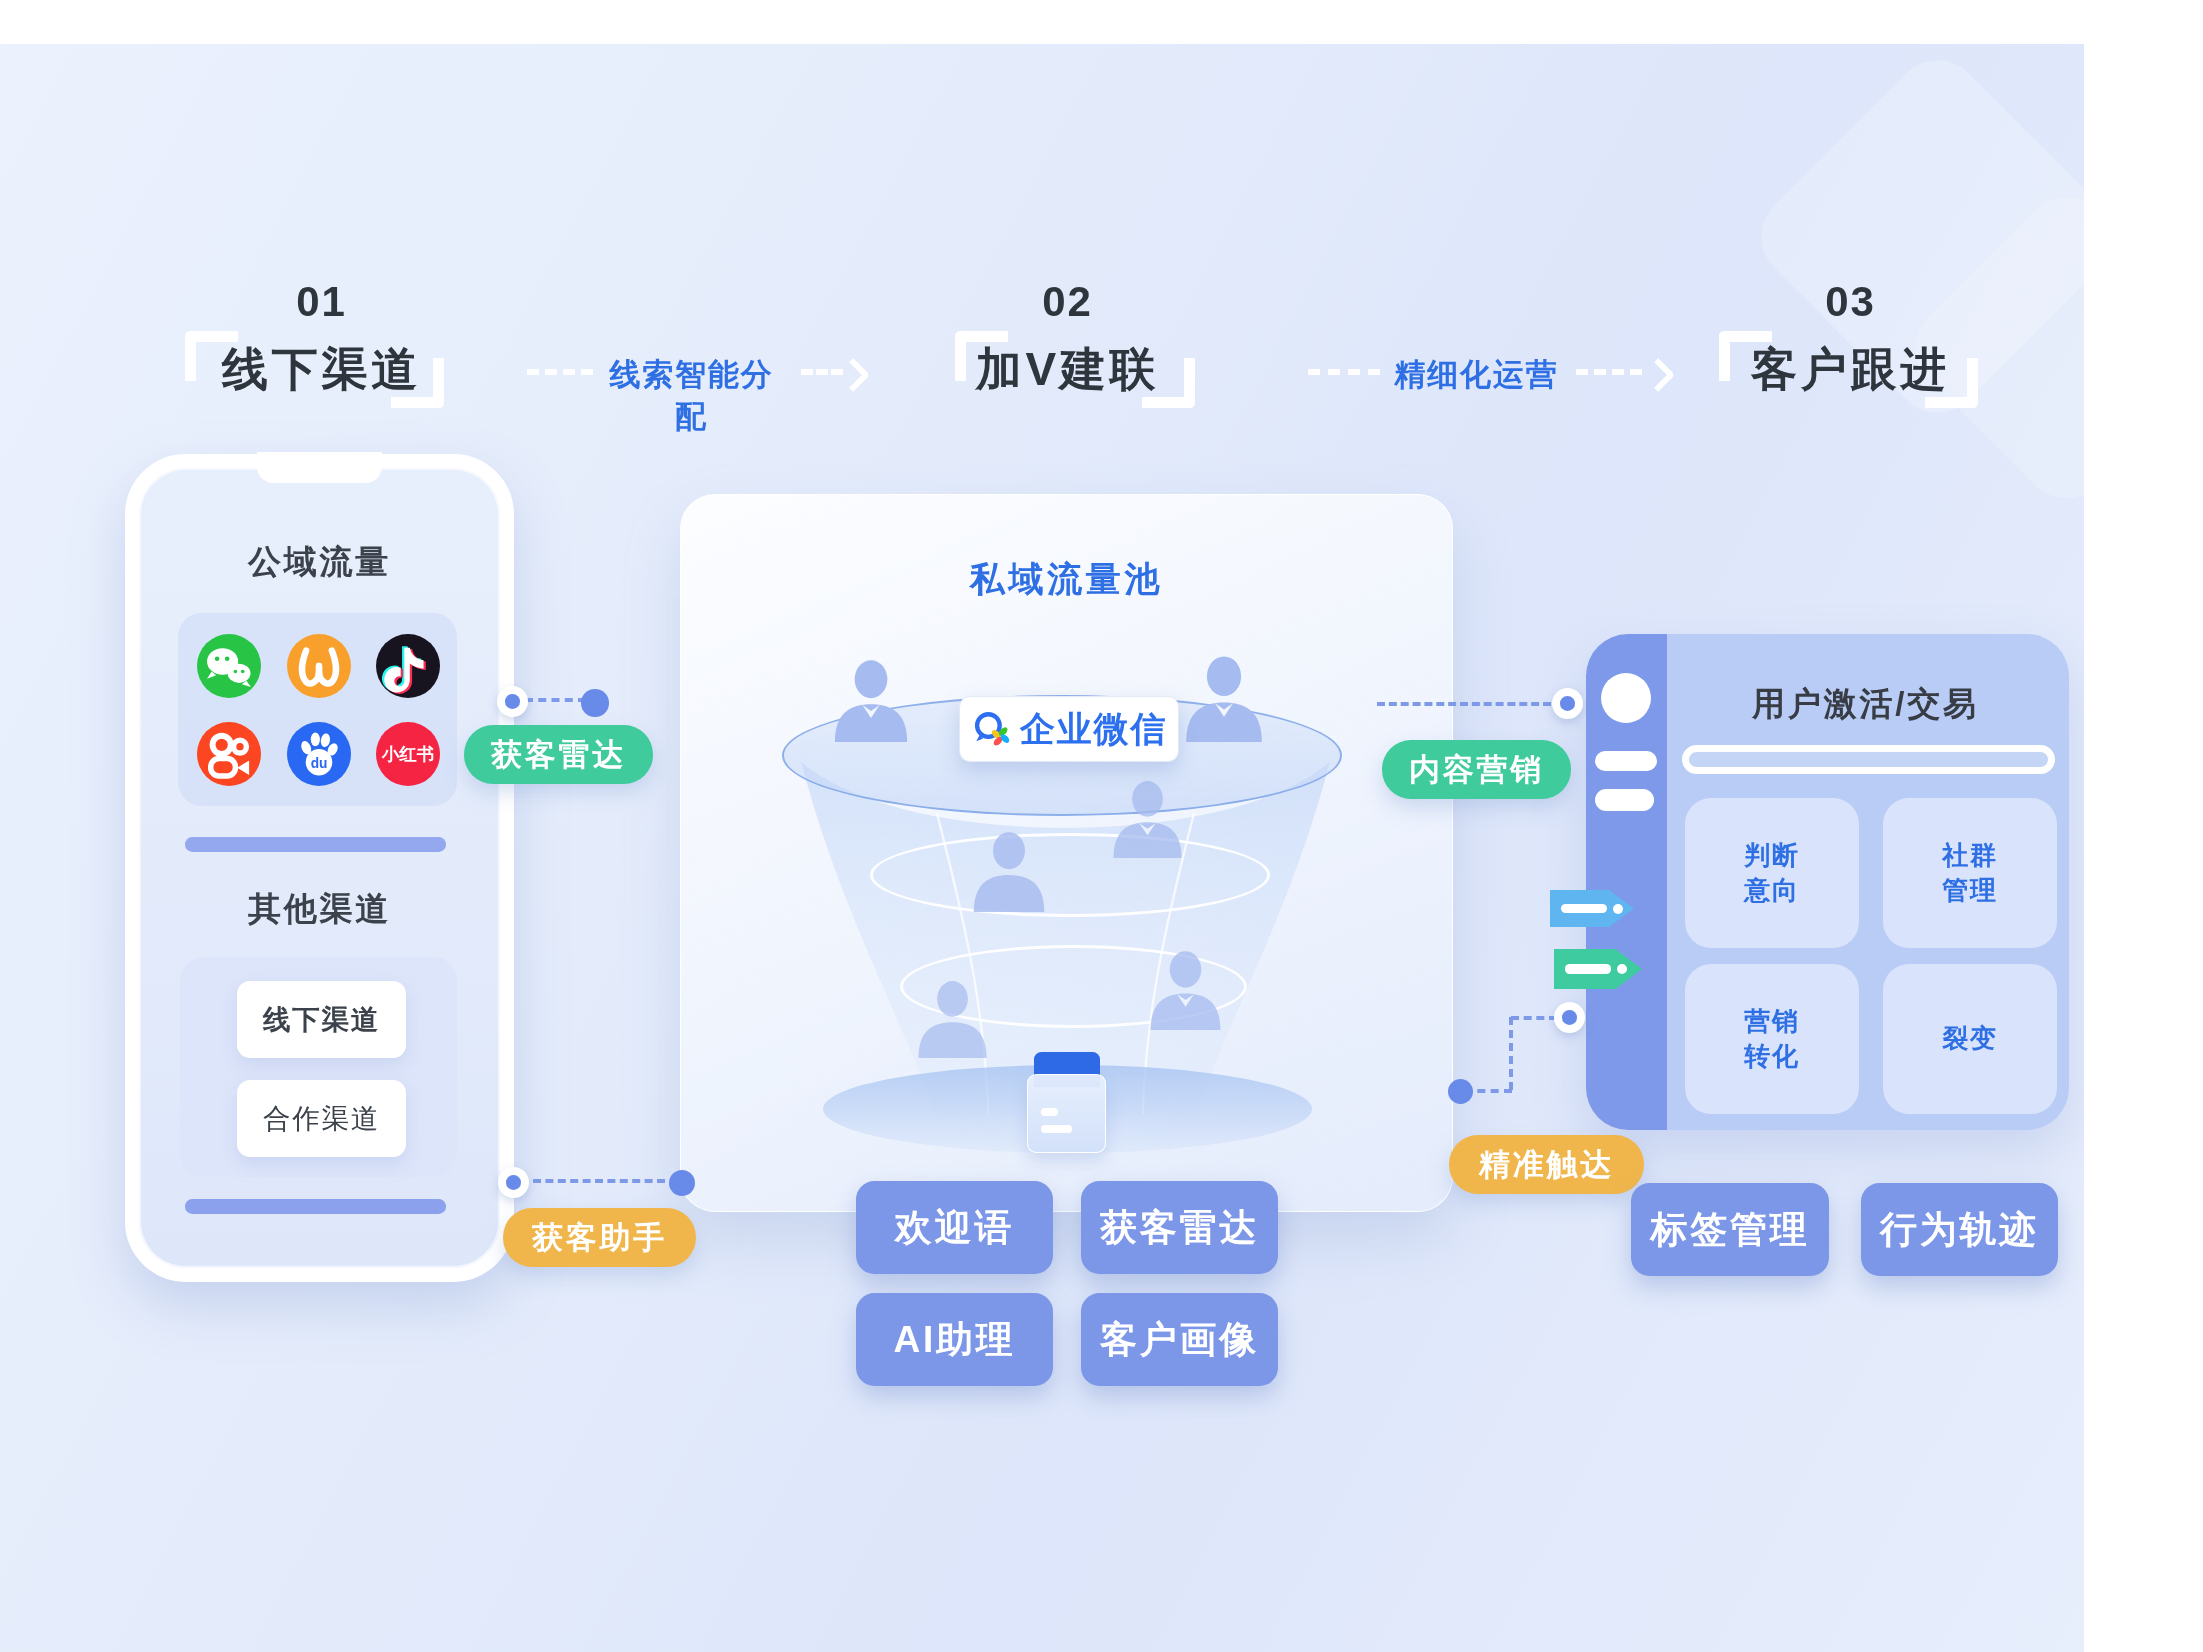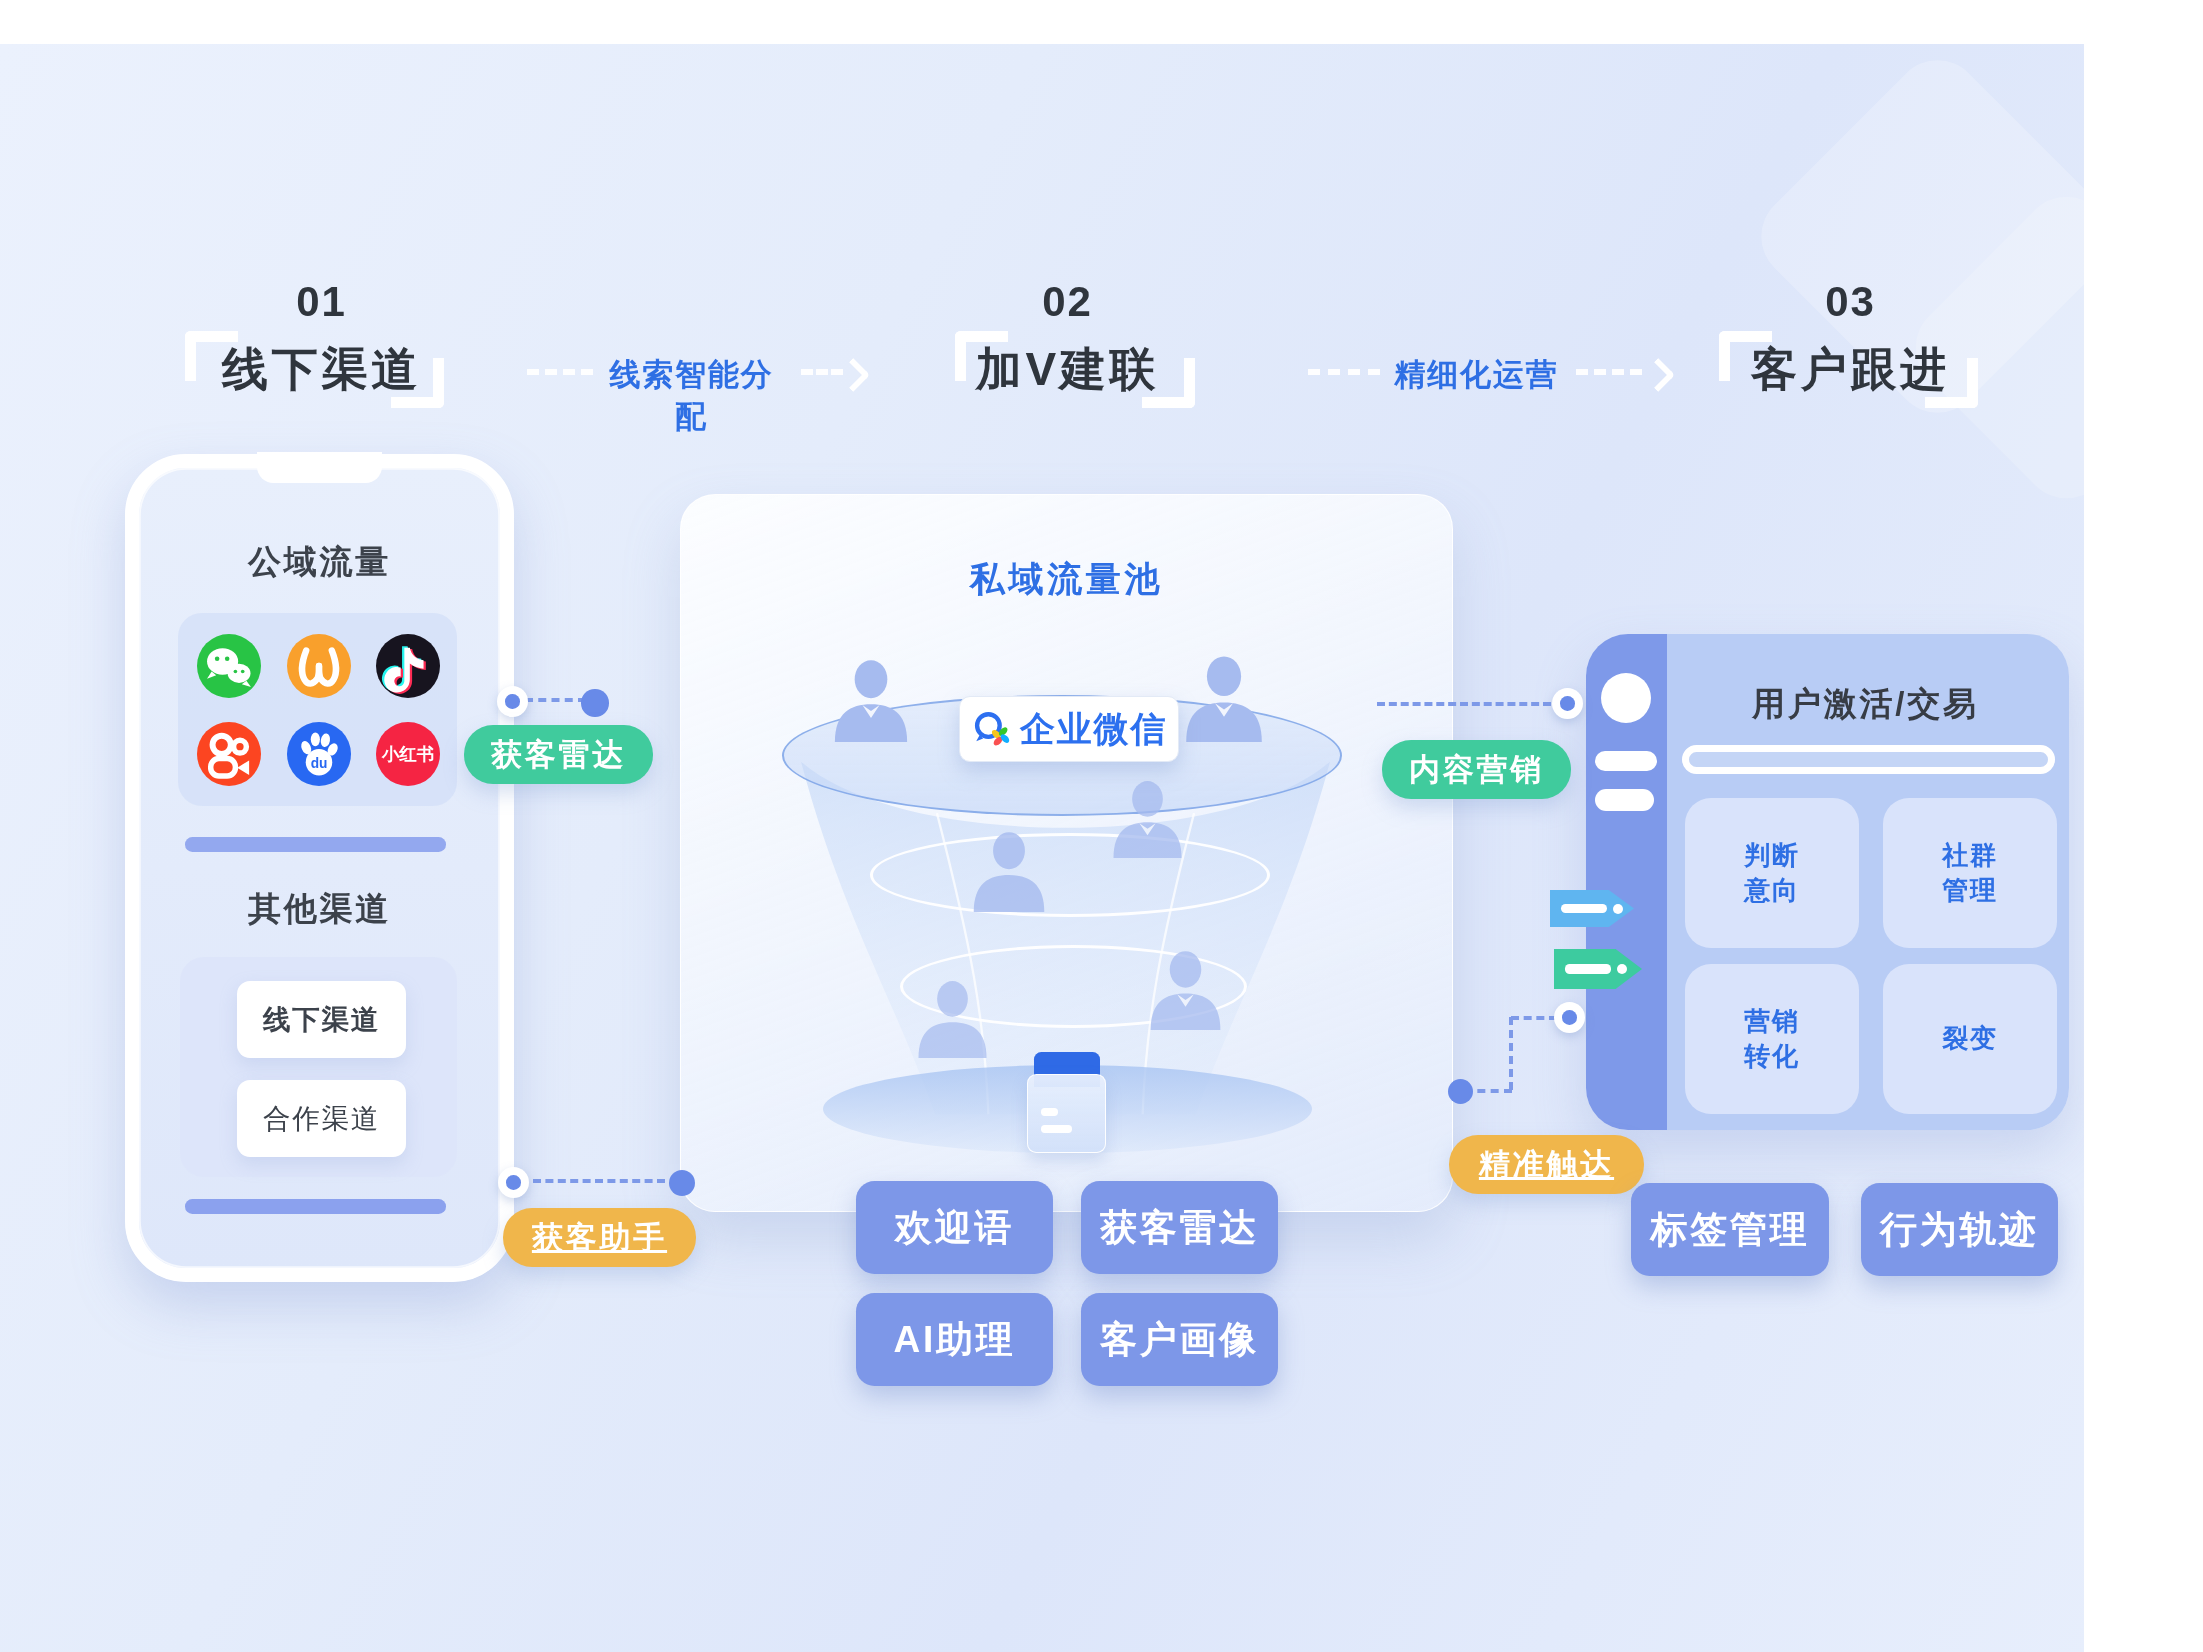--- a/index.html
+++ b/index.html
@@ -37,21 +37,21 @@
   
   .ringdot{width:31px;height:31px;border-radius:50%;background:#fff;display:grid;place-items:center;
     box-shadow:0 3.7px 9.2px rgba(120,145,200,.35);z-index:6;}
   .ringdot i{width:14.7px;height:14.7px;border-radius:50%;background:#688ae8;}
   .soliddot{border-radius:50%;background:#688ae8;z-index:6;}
   .bdash{height:0;border-top:4.6px dashed #7d99e8;z-index:5;}
   .vdash{width:0;border-left:4.6px dashed #7d99e8;z-index:5;}
   .badge{height:59px;border-radius:29px;color:#fff;font-size:31px;font-weight:700;letter-spacing:2.8px;
     z-index:7;box-shadow:0 9.2px 20px rgba(140,165,215,.35);}
   .badge-green{background:#40cb9d;}
-  .badge-yellow{background:#f0b64b;text-decoration:underline;}
+  .badge-yellow{background:#f0b64b;}
 
   
   .pool-card{left:680px;top:450px;width:773px;height:718px;border-radius:35px;
     background:linear-gradient(160deg,rgba(253,254,255,.92),rgba(233,240,253,.55));
     border:1.8px solid rgba(255,255,255,.95);box-shadow:0 27.5px 55px rgba(140,160,210,.28);box-sizing:border-box;}
   .pool-title{font-size:35px;font-weight:700;color:#2e6fe4;letter-spacing:3.7px;text-align:center;}
   .ellipse{border-radius:50%;}
   .funnel-top{left:782px;top:651px;width:560px;height:121px;border:2.8px solid rgba(120,160,230,.8);
     background:linear-gradient(180deg,rgba(216,229,250,.6),rgba(188,209,246,.55));box-sizing:border-box;z-index:3;}
   .ring{border:3.7px solid rgba(255,255,255,.95);box-sizing:border-box;z-index:3;}

